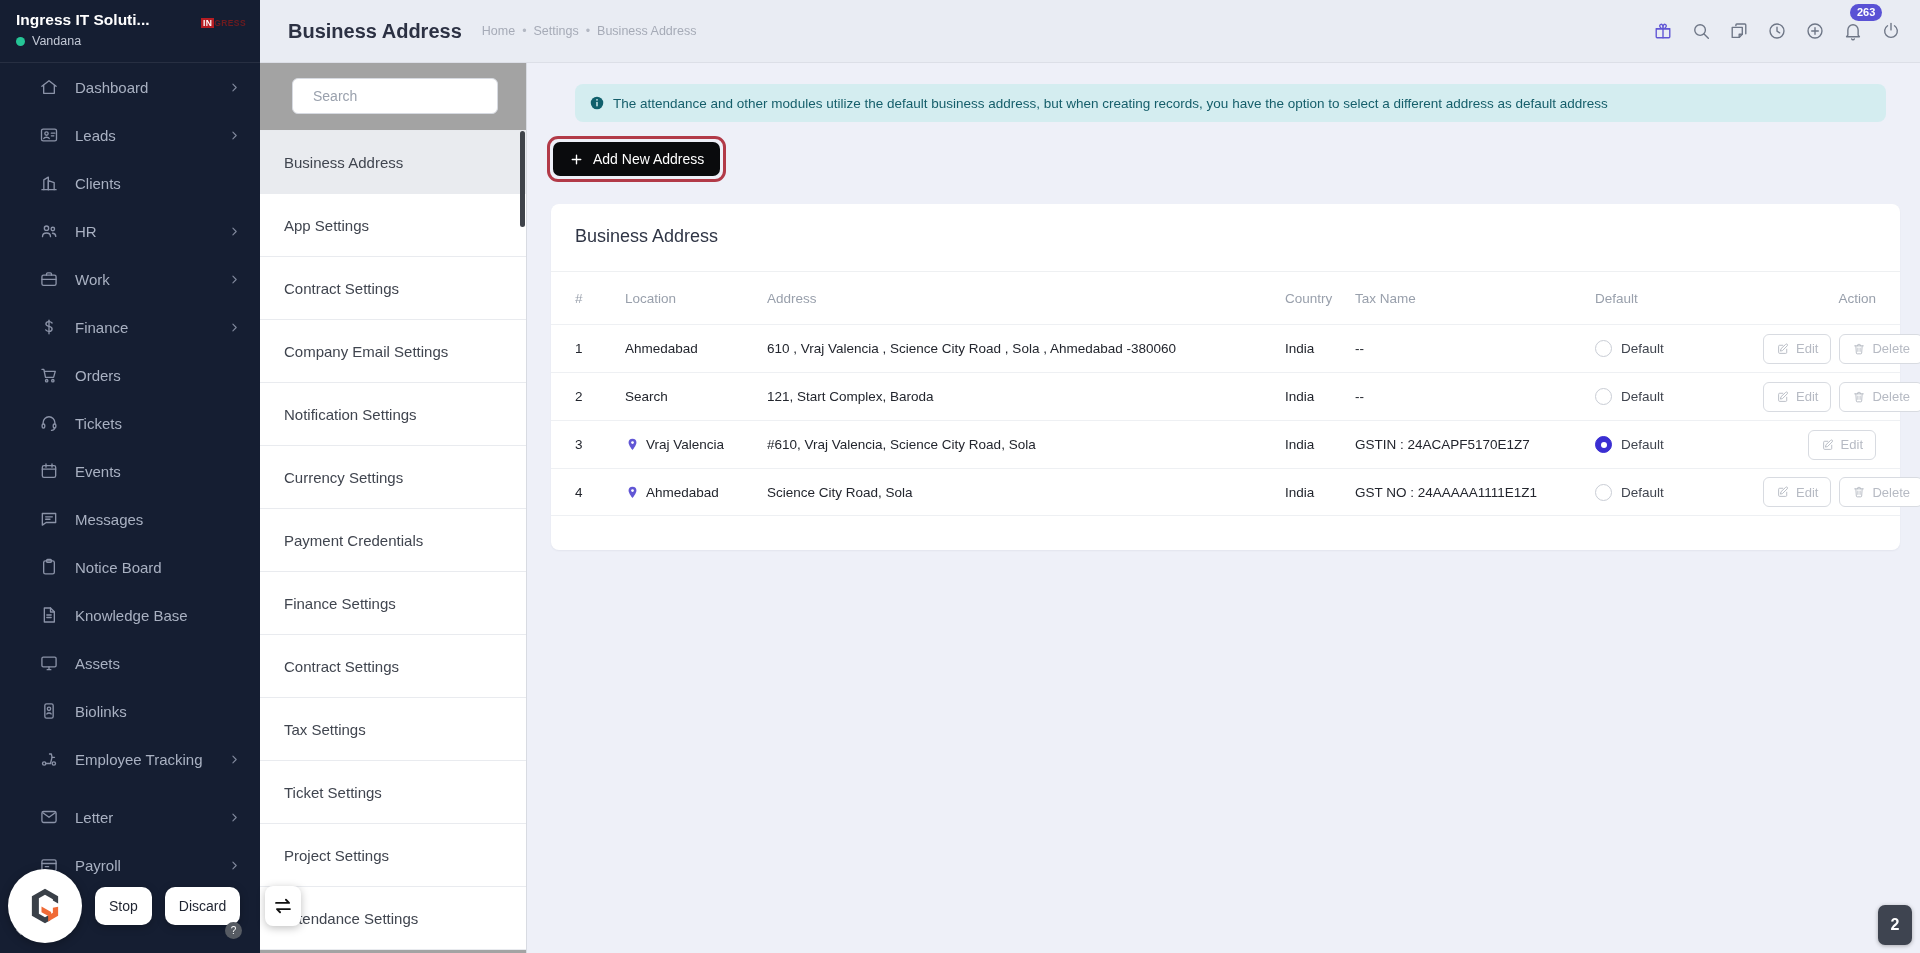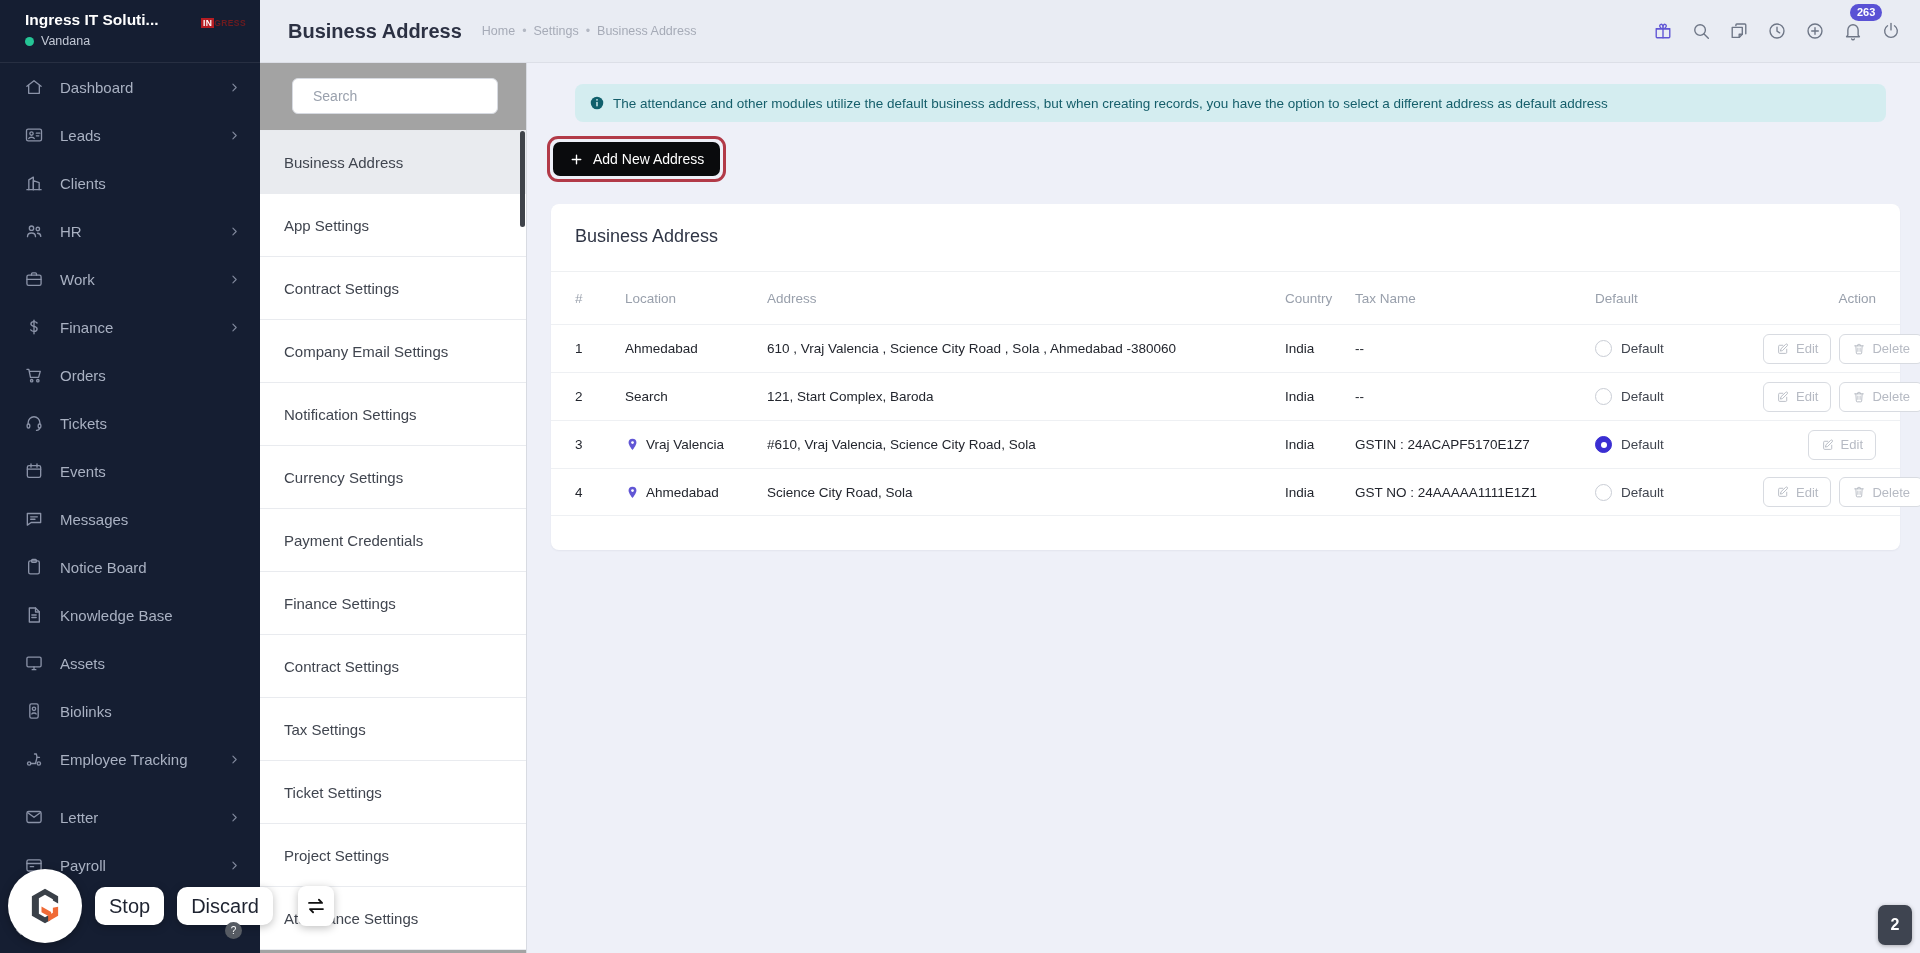--- a/index.html
+++ b/index.html
@@ -1,28 +1,28 @@
 <!DOCTYPE html>
 <html><head>
 <meta charset="utf-8">
 <style>
   * { margin:0; padding:0; box-sizing:border-box; }
   html,body { background:#eef0f8; font-family:"Liberation Sans", sans-serif; }
   .app { position:relative; width:1920px; height:953px; overflow:hidden; background:#eef0f8; }
 
   
   .sidebar { position:absolute; left:0; top:0; width:260px; height:100%; background:#151e32; z-index:2; }
-  .brand { height:63px; border-bottom:1px solid rgba(255,255,255,.08); padding:11px 14px 0 25px; position:relative; }
+  .brand { height:63px; border-bottom:1px solid rgba(255,255,255,.08); padding:11px 14px 0 16px; position:relative; }
   .company { color:#fff; font-weight:bold; font-size:15.5px; white-space:nowrap; }
   .user-row { display:flex; align-items:center; gap:7px; margin-top:5px; font-size:12.5px; color:#c3c9d6; }
   .status-dot { width:9px; height:9px; border-radius:50%; background:#25c596; }
   .mini-logo { position:absolute; right:14px; top:18px; font-size:8.5px; font-weight:bold; letter-spacing:.4px; display:flex; }
   .mini-logo .in { background:#b51d23; color:#fff; padding:0 2px; }
   .mini-logo .gress { color:#6e1b1f; }
-  .nav { padding-top:0; }
+  .nav { padding-top:0;padding-left:15px; }
   .nav-item { height:48px; display:flex; align-items:center; gap:16px; padding:0 20px 0 24px; font-size:15px; color:#a9b1c2; cursor:pointer; }
   .nav-item.gap { margin-top:10px; }
   .nav-item .ni { color:#8b93a8; width:20px; height:20px; flex:none; display:flex; }
   .nav-item .lbl { flex:1; }
   .nav-item .chev { width:11px; height:11px; color:#828a9e; display:flex; }
   .nav-item svg { width:100%; height:100%; }
 
   
   .topbar { position:absolute; left:260px; right:0; top:0; height:63px; background:#e9ecf3; border-bottom:1px solid #dcdfe7; display:flex; align-items:center; padding:0 18px 0 28px; z-index:1; }
   .page-title { font-size:20px; font-weight:bold; color:#2c3143; }
@@ -78,21 +78,21 @@
   .btn-ghost { display:flex; align-items:center; gap:6px; height:30px; padding:0 12px; border:1px solid #d8dbe1; border-radius:6px; background:#fff; color:#b6bac3; font-size:13px; cursor:pointer; font-family:"Liberation Sans",sans-serif; }
   .btn-ghost .bi { width:14px; height:14px; display:flex; }
   .btn-ghost svg { width:100%; height:100%; }
 
   
   .collapse-arrow { position:absolute; left:12px; bottom:16px; width:14px; height:14px; color:#aeb3bd; z-index:3; display:flex; }
   .collapse-arrow svg { width:100%; height:100%; }
   .rec-overlay { position:absolute; left:8px; bottom:10px; display:flex; align-items:center; gap:13px; z-index:5; }
   .rec-circle { width:74px; height:74px; border-radius:50%; background:#fff; box-shadow:0 2px 10px rgba(0,0,0,.28); display:flex; align-items:center; justify-content:center; cursor:pointer; }
   .rec-circle svg { width:42px; height:42px; }
-  .rec-btn { height:38px; background:#fff; border:0; border-radius:10px; box-shadow:0 2px 8px rgba(0,0,0,.25); font-size:20px; color:#1e2330; padding:0 14px; cursor:pointer; font-family:"Liberation Sans",sans-serif; }
+  .rec-btn { height:38px; background:#fff; border:0; border-radius:10px; box-shadow:0 2px 8px rgba(0,0,0,.25); font-size:14px; color:#1e2330; padding:0 14px; cursor:pointer; font-family:"Liberation Sans",sans-serif; }
   .swap-btn { width:36px; height:40px; margin-left:12px; background:#fff; border:0; border-radius:8px; box-shadow:0 2px 8px rgba(0,0,0,.25); display:flex; align-items:center; justify-content:center; cursor:pointer; }
   .swap-btn .wi { width:22px; height:22px; color:#111; display:flex; }
   .swap-btn svg { width:100%; height:100%; }
   .help-dot { position:absolute; left:225px; bottom:14px; width:17px; height:17px; border-radius:50%; background:#565b63; color:#fff; font-size:10px; display:flex; align-items:center; justify-content:center; z-index:6; cursor:pointer; }
 
   .page-badge { position:absolute; right:8px; bottom:8px; width:34px; height:40px; background:#3e4450; border-radius:7px; color:#fff; font-size:16px; font-weight:bold; display:flex; align-items:center; justify-content:center; box-shadow:0 1px 4px rgba(0,0,0,.3); z-index:5; cursor:pointer; }
 </style>
 </head>
 <body>
 

